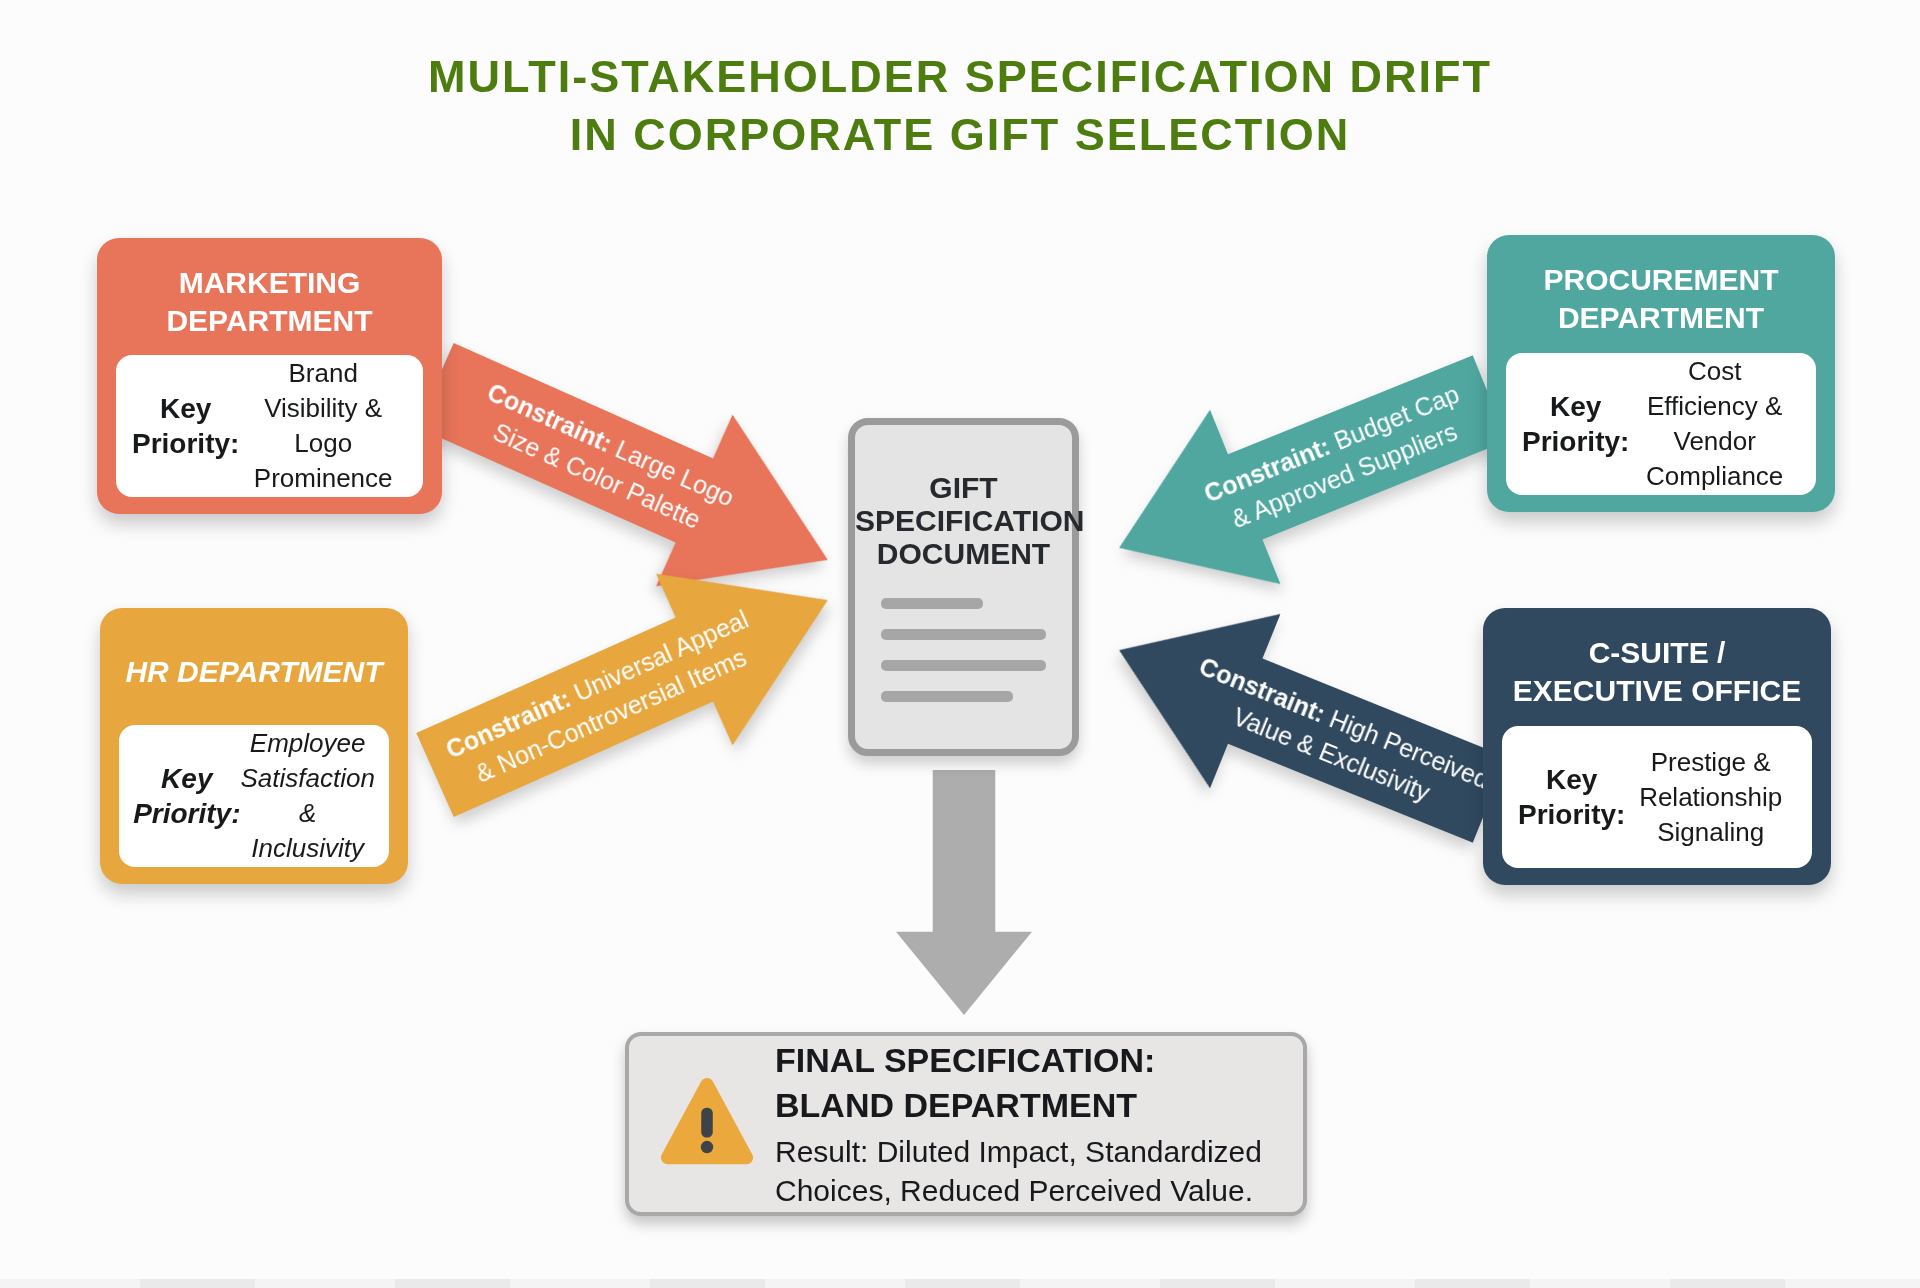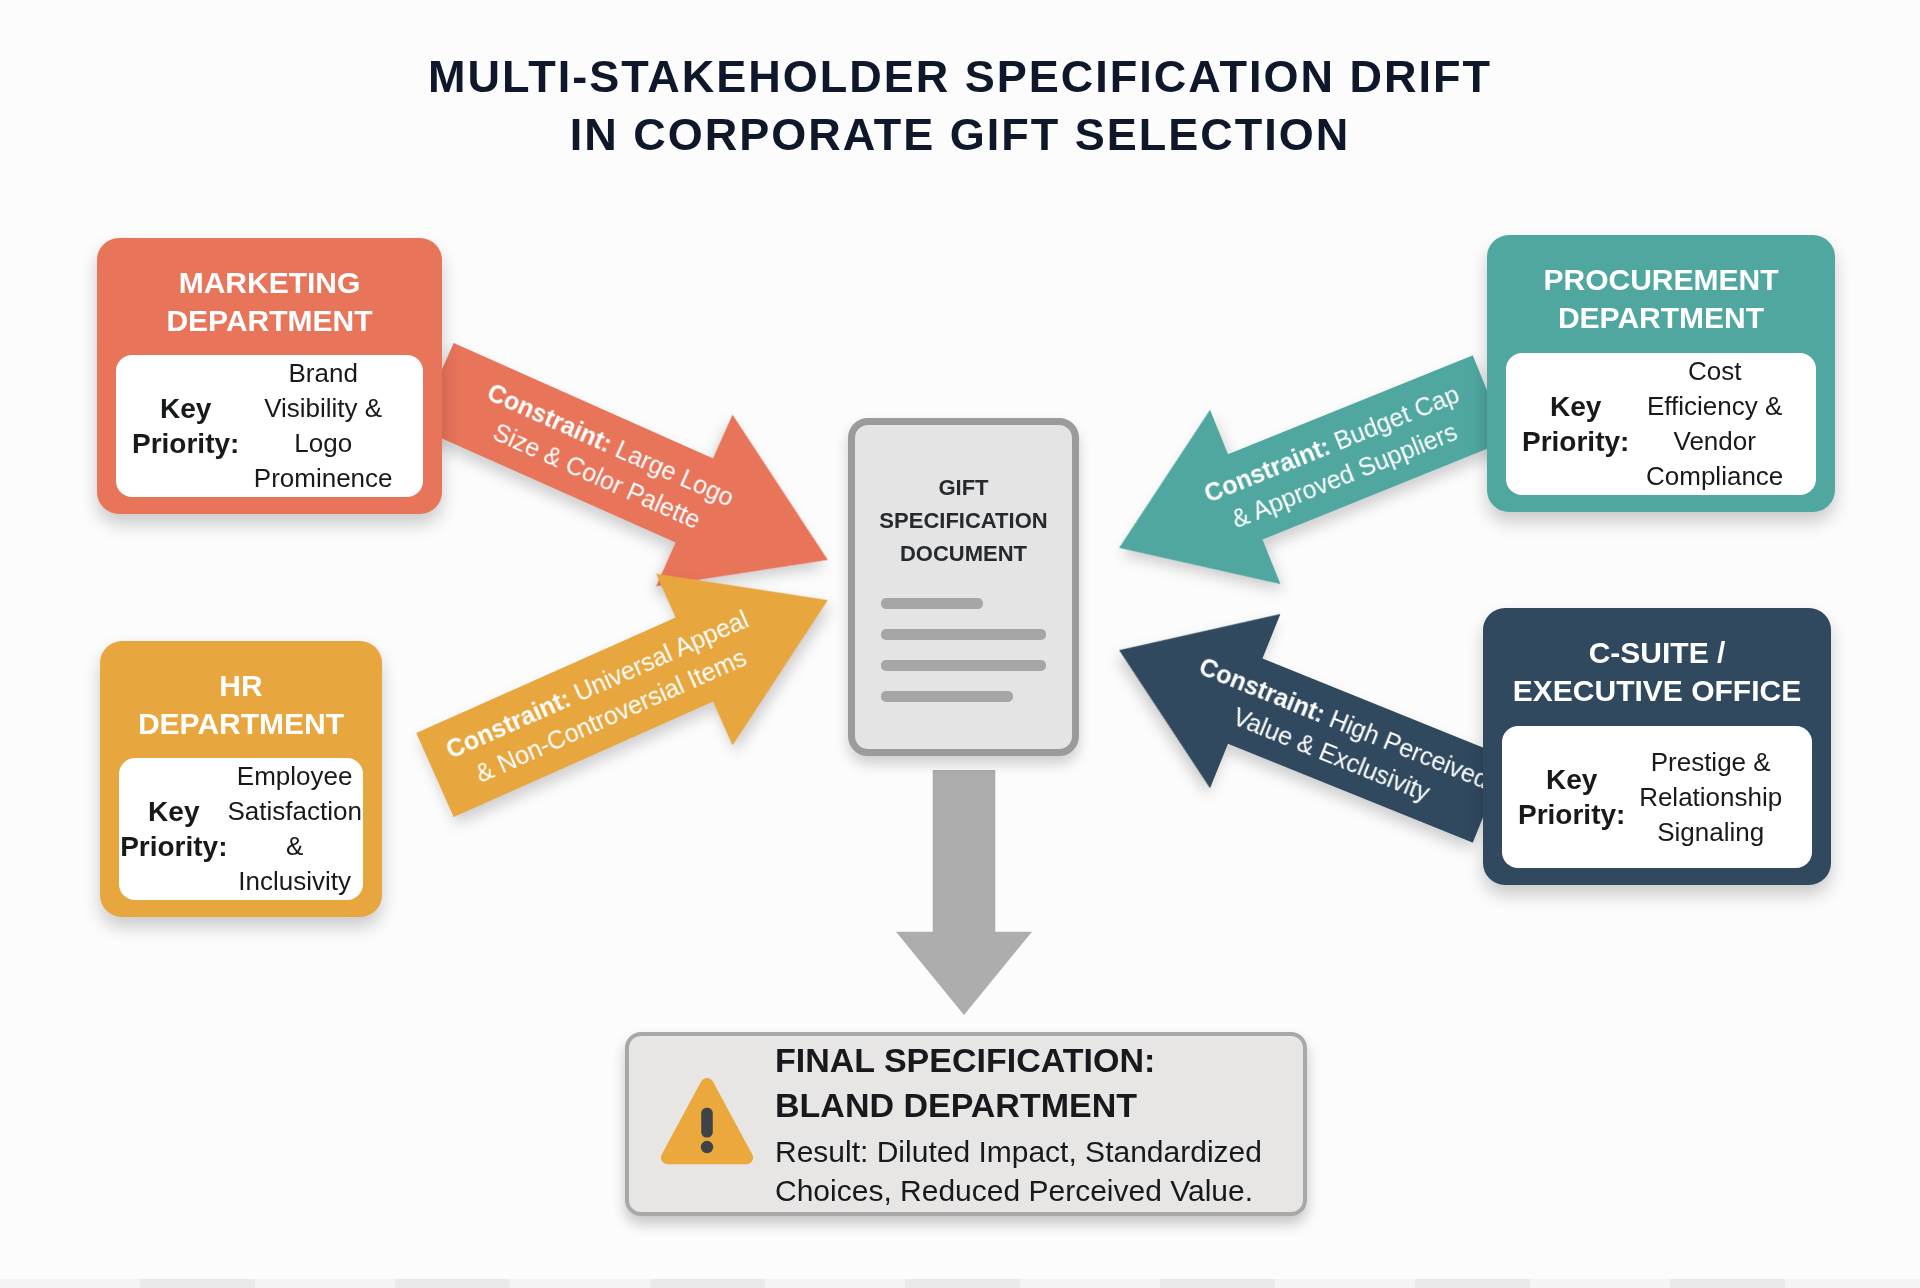--- a/index.html
+++ b/index.html
@@ -3,21 +3,21 @@
 <meta charset="utf-8">
 <style>
   html,body{margin:0;padding:0;background:#ffffff;}
   .canvas{
     position:relative;width:1920px;height:1288px;overflow:hidden;
     background:#FCFCFC;font-family:"Liberation Sans",sans-serif;
   }
   
   .title{
     position:absolute;top:48px;left:0;width:100%;text-align:center;
-    color:#0f172a;font-weight:700;font-size:45px;line-height:58px;letter-spacing:2px;
+    color:#4d7c0f;font-weight:700;font-size:45px;line-height:58px;letter-spacing:2px;
   }
   
   .dept{
     position:absolute;border-radius:22px;z-index:3;
     box-shadow:0 10px 18px rgba(0,0,0,0.20);
     display:flex;flex-direction:column;
   }
   .dept .hdr{
     flex:1;display:flex;align-items:center;justify-content:center;
     color:#ffffff;font-weight:700;font-size:30px;line-height:38px;
@@ -27,21 +27,21 @@
     background:#ffffff;border-radius:16px;margin:0 19px 17px 19px;height:142px;
     display:flex;flex-direction:row;align-items:center;justify-content:center;
     text-align:center;color:#17191A;font-size:26px;line-height:35px;padding:0 16px;
   }
   .dept .card b{font-size:28px;}
   .bg-marketing{background:#E8745A;}
   .bg-hr{background:#E7A63E;}
   .bg-procurement{background:#4FA7A0;}
   .bg-csuite{background:#30495F;}
   .pos-marketing{left:97px;top:238px;width:345px;height:276px;}
-  .pos-hr{left:100px;top:641px;width:282px;height:276px;}
+  .pos-hr{left:100px;top:608px;width:308px;height:276px;font-style:italic;}
   .pos-procurement{left:1487px;top:235px;width:348px;height:277px;}
   .pos-csuite{left:1483px;top:608px;width:348px;height:277px;}
   
   .c-arrow{
     position:absolute;z-index:2;
     display:flex;align-items:center;
     filter:drop-shadow(0 8px 7px rgba(0,0,0,0.18));
   }
   .c-arrow .shape{
     position:absolute;left:0;top:0;width:100%;height:100%;
@@ -65,21 +65,21 @@
   .fill-procurement{background:#4FA7A0;}
   .fill-csuite{background:#30495F;}
   
   .doc{
     position:absolute;left:848px;top:418px;width:231px;height:338px;z-index:4;
     background:#E4E4E4;border:7px solid #9B9B9B;border-radius:20px;
     box-sizing:border-box;box-shadow:0 8px 14px rgba(0,0,0,0.18);
   }
   .doc .doc-title{
     margin-top:46px;text-align:center;color:#26292D;
-    font-weight:700;font-size:22px;line-height:33px;
+    font-weight:700;font-size:30px;line-height:33px;
   }
   .doc .lines{margin:28px 26px 0 26px;}
   .doc .dline{height:11px;border-radius:5px;background:#A6A6A6;margin-bottom:20px;}
   .doc .w1{width:62%;}
   .doc .w2{width:100%;}
   .doc .w3{width:100%;}
   .doc .w4{width:80%;}
   
   .down-arrow{
     position:absolute;left:896px;top:770px;width:136px;height:245px;z-index:1;

